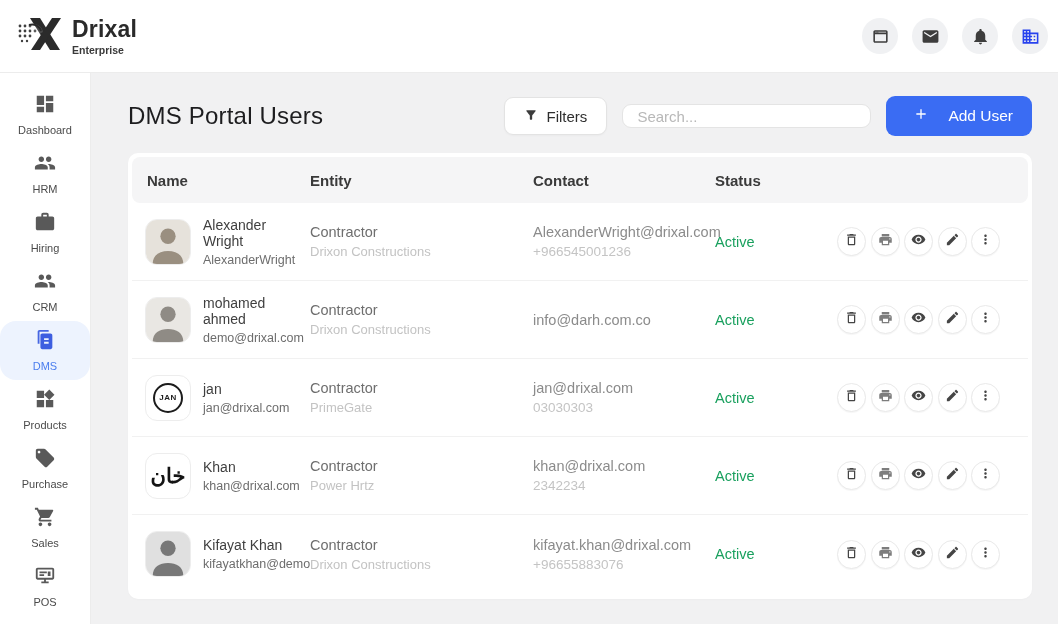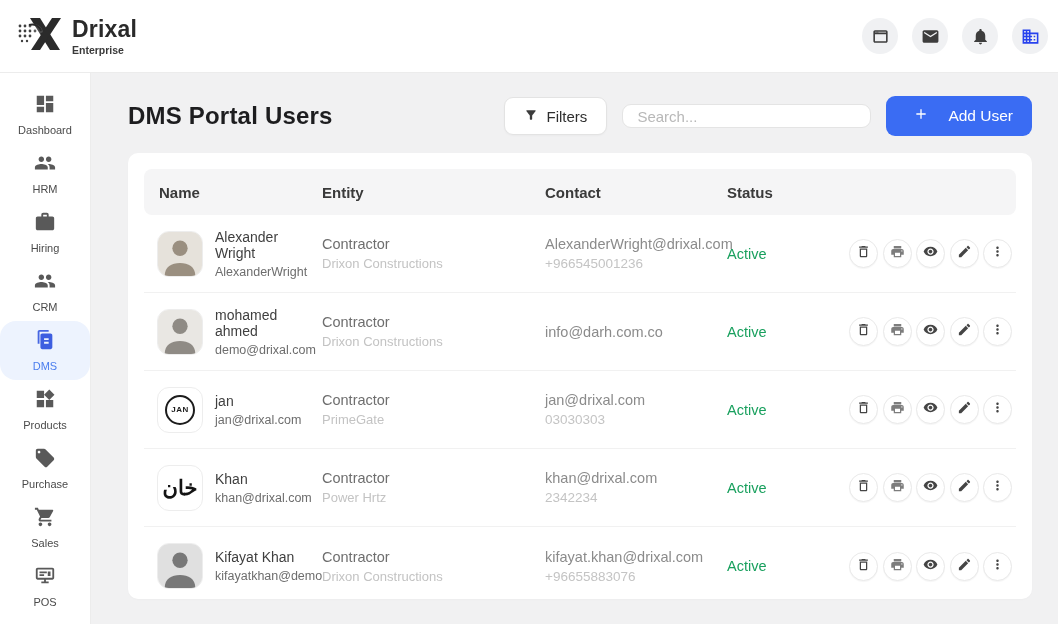--- a/index.html
+++ b/index.html
@@ -28,39 +28,39 @@
                justify-content:center; gap:5px; cursor:pointer; border-radius:16px; }
   .side-item svg { width:22px; height:22px; fill:#595959; }
   .side-item .side-label { font-size:11px; color:#4a4a4a; }
   .side-item.active { background:#edf3fe;align-items:center; }
   .side-item.active svg { fill:#3d5ee0; }
   .side-item.active .side-label { color:#4a7dee; }
 
   
   .main { flex:1; padding:23px 26px 0 37px; }
   .title-row { display:flex; align-items:center; height:40px; }
-  .page-title { font-size:24px; font-weight:700; color:#1d1d1f; letter-spacing:.2px; }
+  .page-title { font-size:24px; font-weight:400; color:#1d1d1f; letter-spacing:.2px; }
   .title-actions { margin-left:auto; display:flex; align-items:center; gap:15px; }
   .btn-filters { height:38px; padding:0 19px; border-radius:9px; border:1px solid #e3e3e3;
                  background:#fff; display:flex; align-items:center; gap:9px; cursor:pointer;
                  box-shadow:0 1px 2px rgba(0,0,0,.03); }
   .btn-filters svg { width:14px; height:14px; fill:#3c3c3c; }
   .btn-filters span { font-size:15px; color:#2e2e2e; }
   .search-box { width:249px; height:24px; border-radius:9px; border:1px solid #e4e4e4;
                 background:#fff; padding:0 14px; font-size:15px; color:#444; outline:none;
                 font-family:"Liberation Sans", sans-serif; }
   .search-box::placeholder { color:#b8b8b8; }
   .btn-add { height:40px; padding:0 19px; border-radius:9px; border:none; background:#3a6cf3;
              color:#fff; display:flex; align-items:center; gap:11px; cursor:pointer; }
   .btn-add svg { width:16px; height:16px; fill:#fff; }
   .btn-add span { font-size:15.5px;margin-left:8px; }
 
   
   .card { margin-top:17px; width:904px; height:446px; background:#fff; border-radius:10px;
-          padding:16px; box-shadow:0 1px 2px rgba(0,0,0,.02); }
+          padding:4px; box-shadow:0 1px 2px rgba(0,0,0,.02); }
   .grid-cols { display:grid; grid-template-columns:178px 223px 182px 90px 1fr; align-items:center; }
   .thead { height:46px; background:#f5f5f6; border-radius:8px; }
   .thead .th { font-size:15px; font-weight:700; color:#3a3a3a; }
   .thead .th:first-child { padding-left:15px; }
   .trow { height:78px; border-bottom:1px solid #f1f1f1; }
   .trow:last-child { border-bottom:none; }
 
   .name-cell { display:flex; align-items:center; gap:12px; padding-left:13px; }
   .avatar { width:46px; height:46px; border-radius:12px; overflow:hidden; flex:0 0 auto;
             display:flex; align-items:center; justify-content:center; border:1px solid #ededed; }

